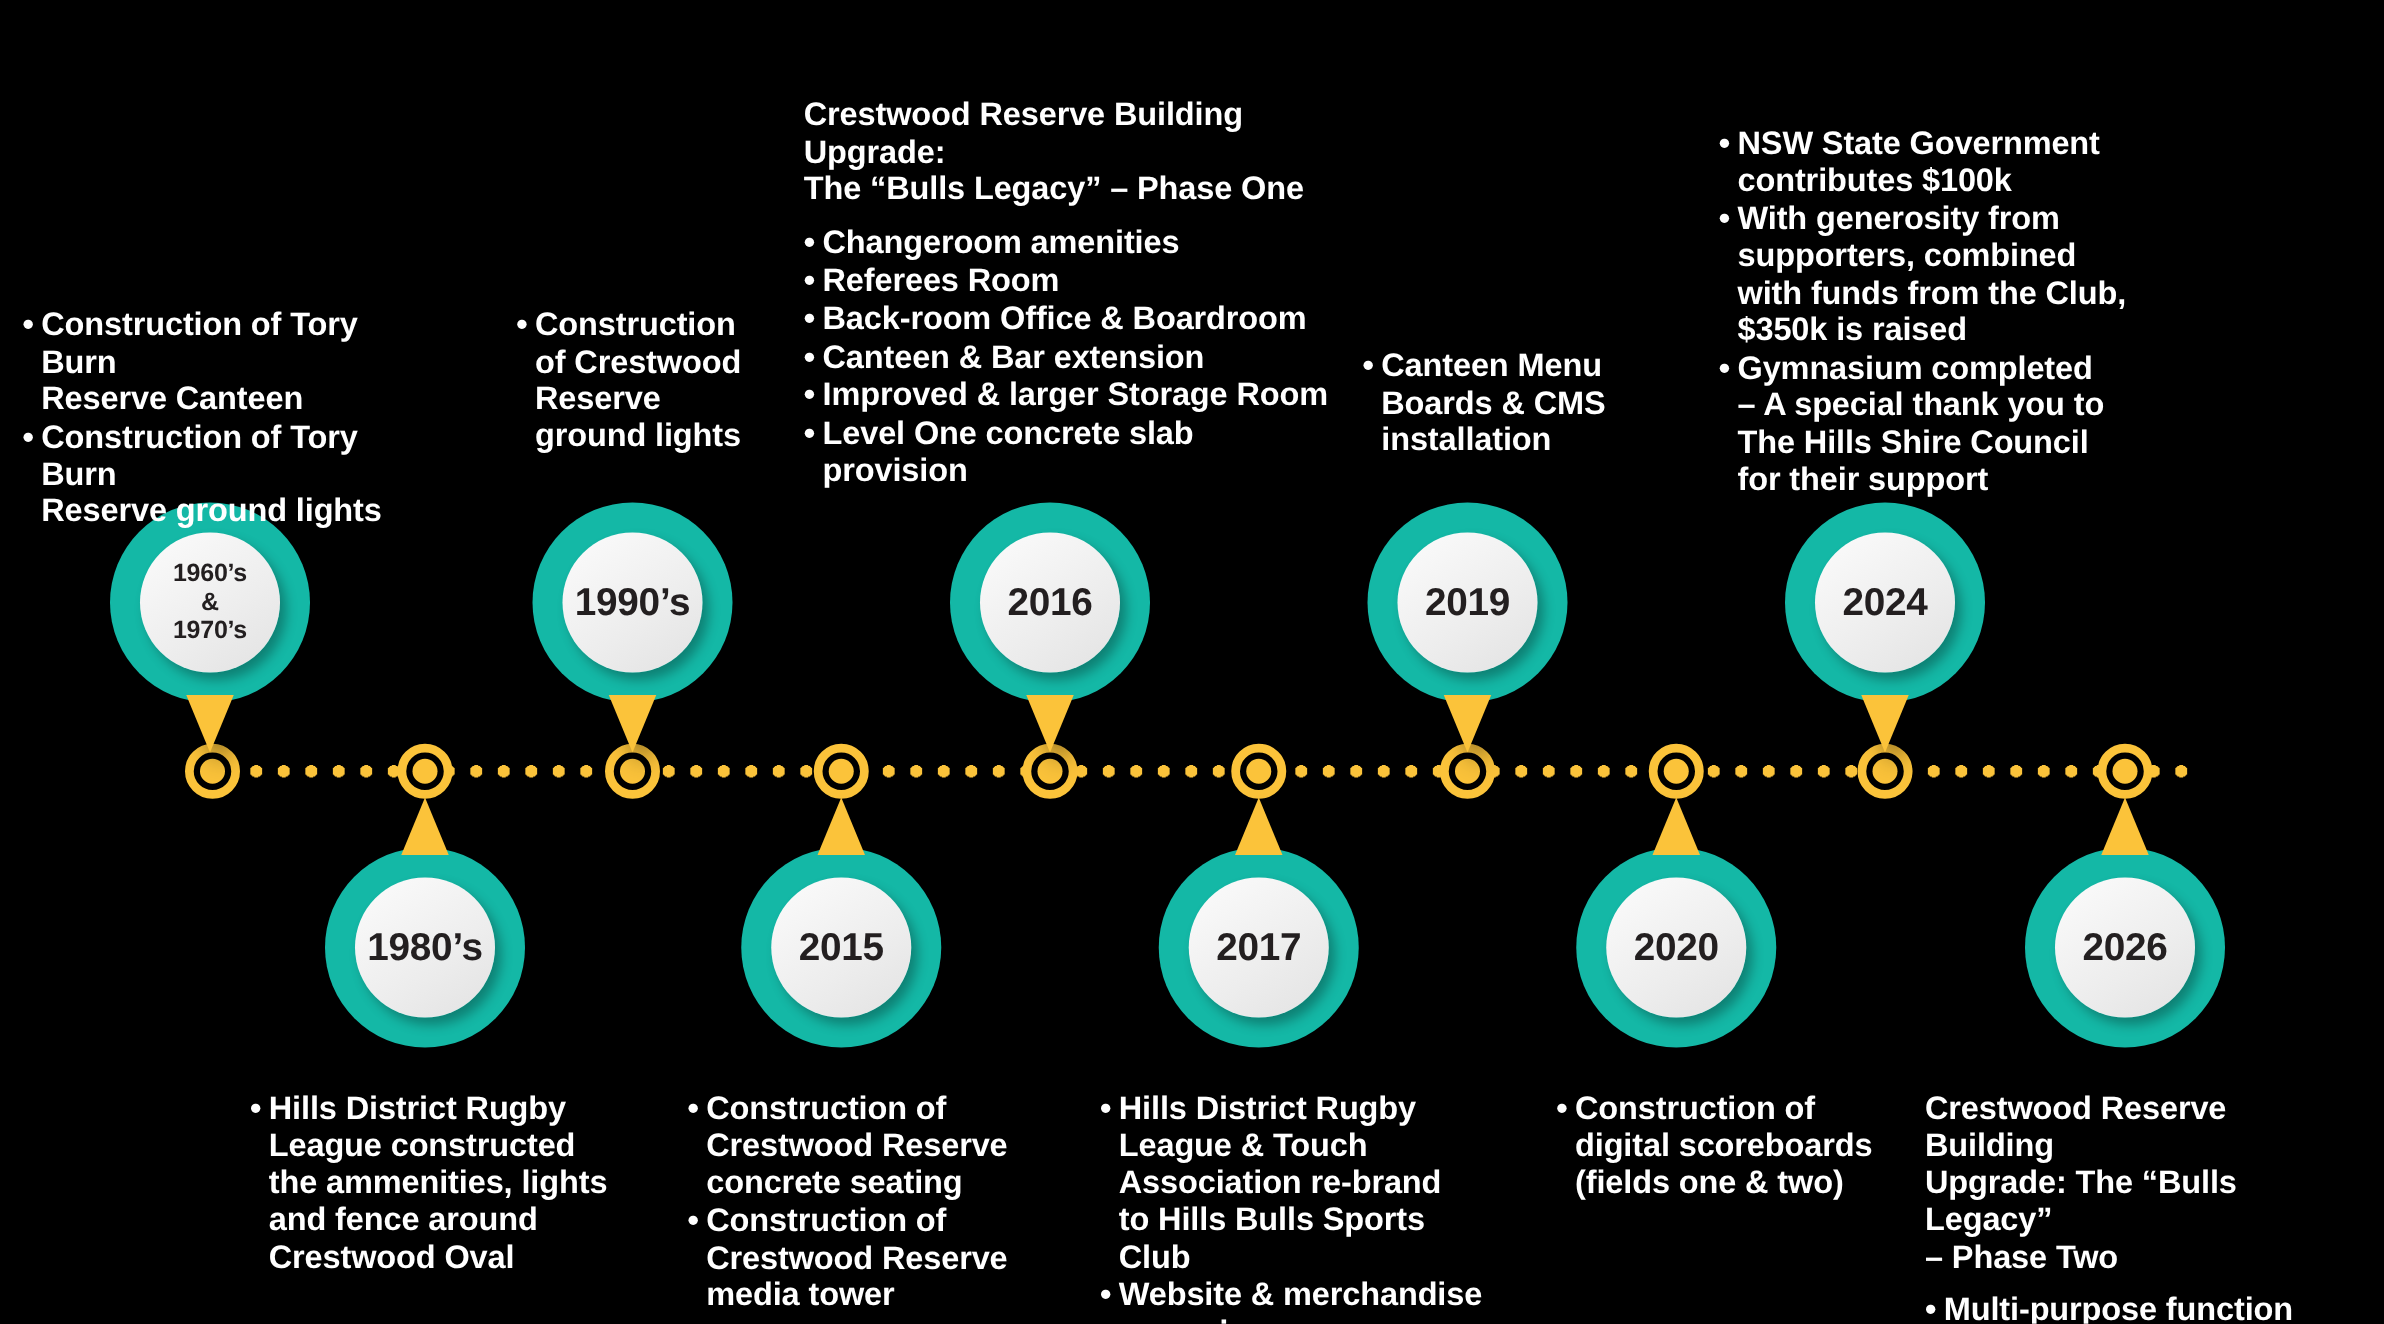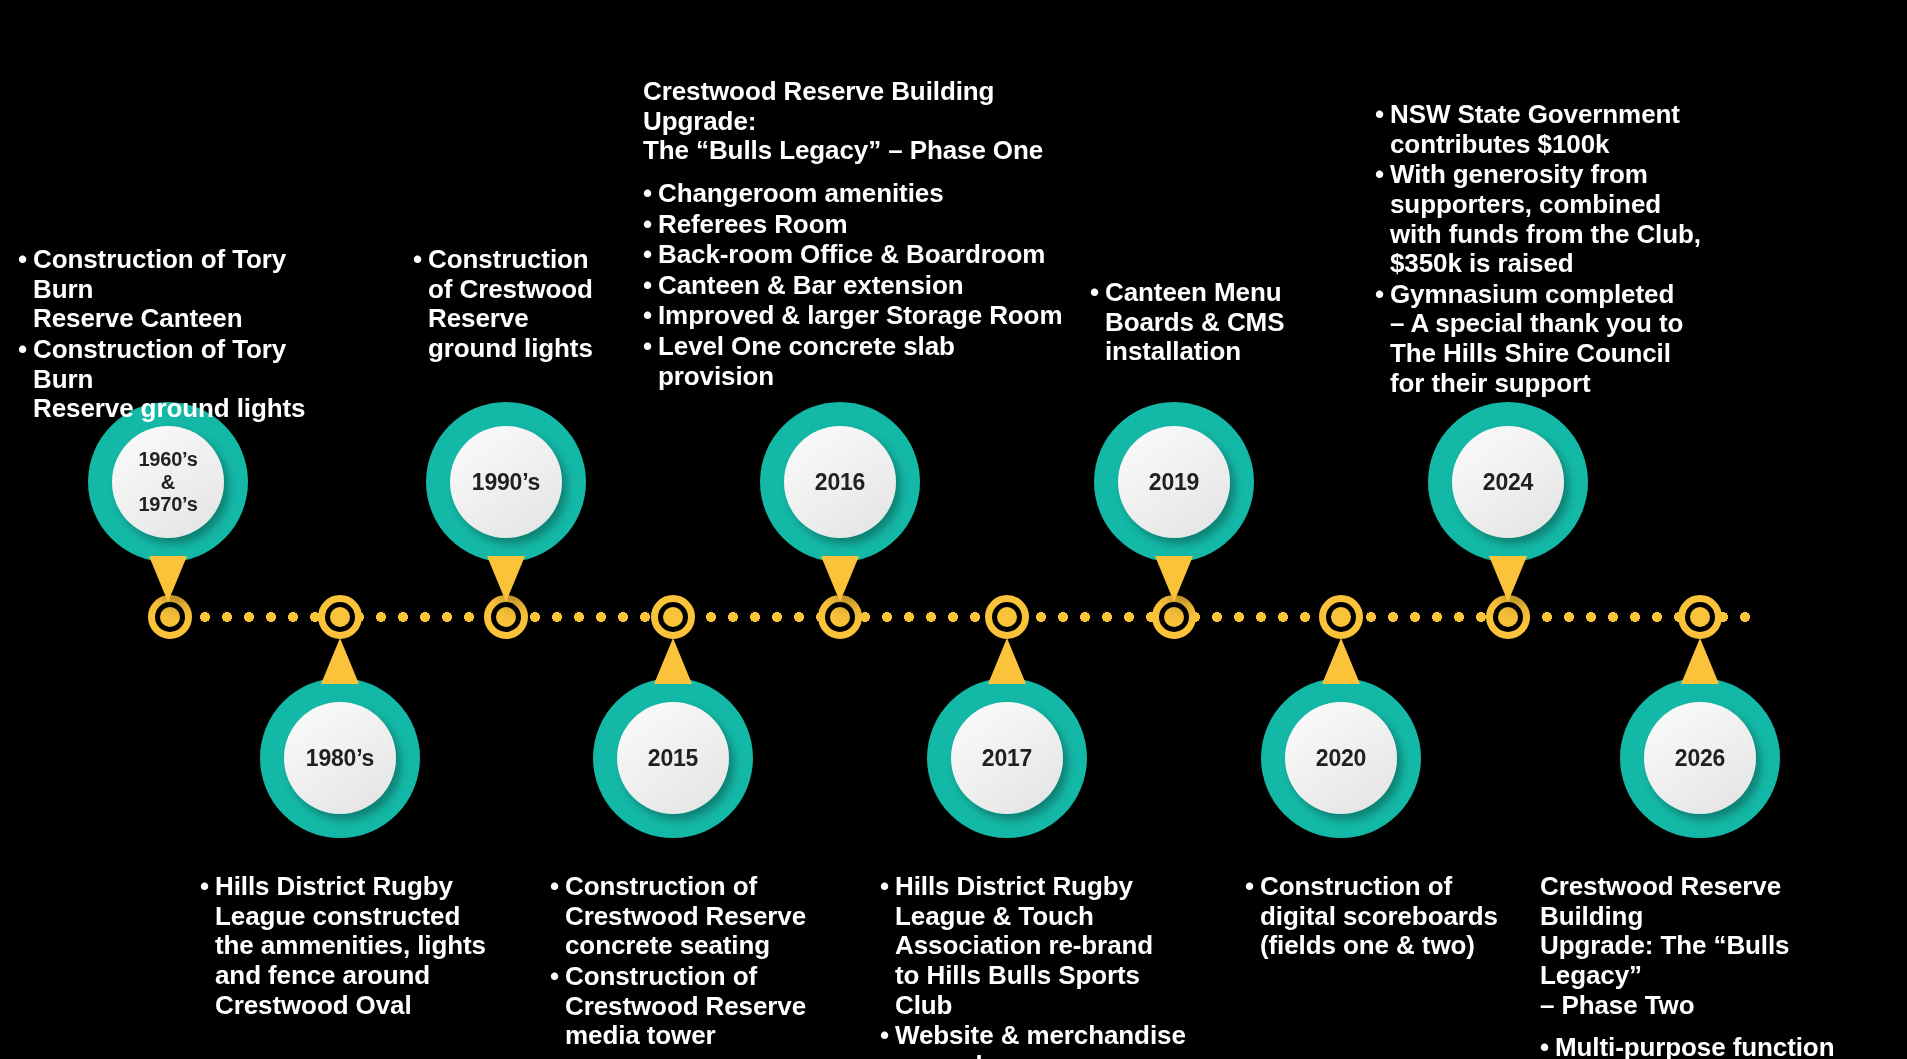--- a/index.html
+++ b/index.html
@@ -78,21 +78,21 @@
     background: linear-gradient(145deg, #FCFCFC 0%, #EDEDED 60%, #E2E2E2 100%);
     box-shadow: 5px 6px 9px rgba(0,0,0,0.30);
     display: flex;
     align-items: center;
     justify-content: center;
   }
   .pin .disc span {
     display: block;
     color: #231F20;
     font-weight: bold;
-    font-size: 23px;
+    font-size: 31px;
     line-height: 1.13;
     text-align: center;
     letter-spacing: -0.2px;
     white-space: pre-line;
   }
   .pin.multiline .disc span { font-size: 20px; }
 
   
   .block {
     position: absolute;

